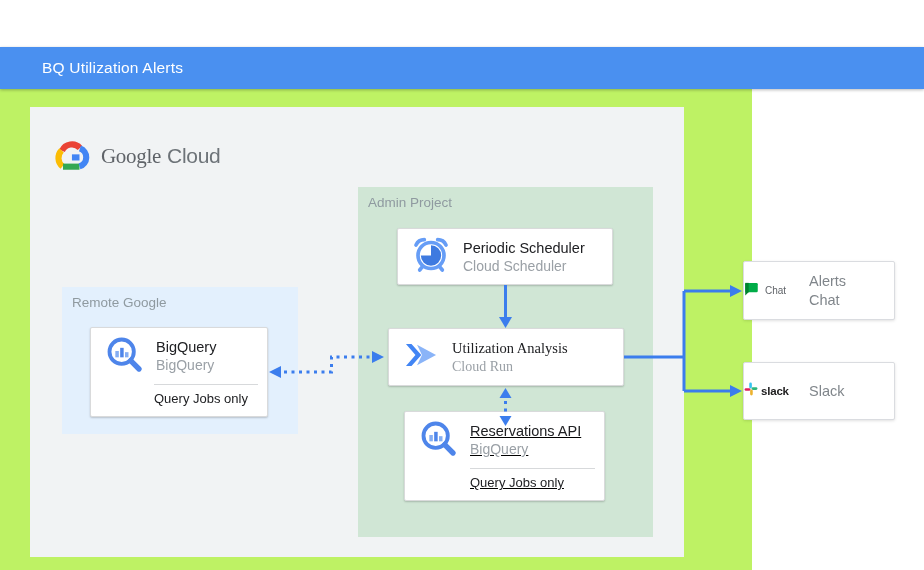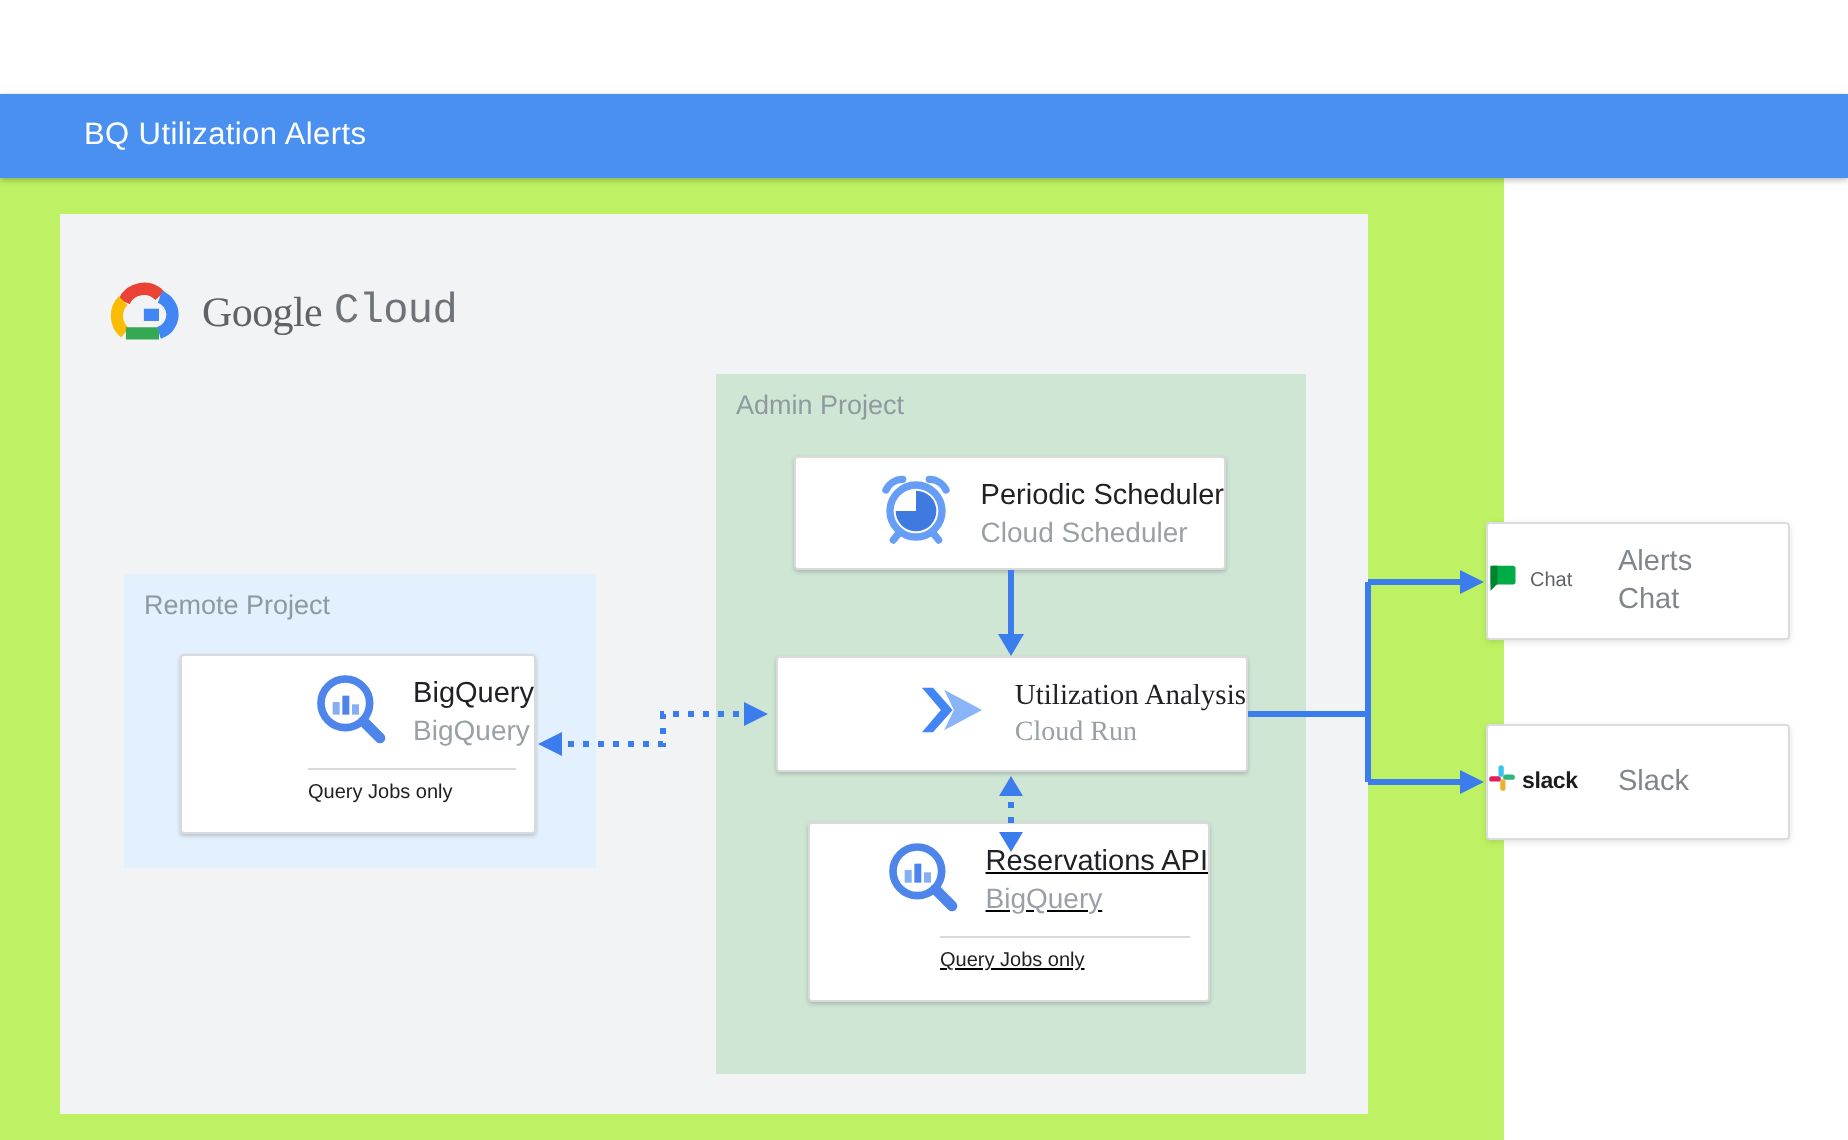--- a/index.html
+++ b/index.html
@@ -14,37 +14,37 @@
   .titlebar .title { color: #ffffff; font-size: 15.5px; letter-spacing: .2px; }
 
   
   .canvas { position: absolute; left: 30px; top: 60px; width: 654px; height: 450px;
     background: #f1f3f4; }
 
   
   .gcloud { position: absolute; left: 50px; top: 92px; display: flex; align-items: center; }
   .gcloud svg { display: block; }
   .gcloud .t1 { font-size: 21px; color: #5f6368; font-weight: 500; margin-left: 9px; letter-spacing: -.3px; font-family: Liberation Serif, serif; }
-  .gcloud .t2 { font-size: 21px; color: #6d7378; font-weight: 400; margin-left: 6px; letter-spacing: -.3px; font-family: Liberation Mono, monospace; }
+  .gcloud .t2 { font-size: 21px; color: #6d7378; font-weight: 400; margin-left: 6px; letter-spacing: -.3px; }
 
   
   .group { position: absolute; }
   .group-label { position: absolute; left: 10px; top: 8px; font-size: 13.5px; color: #8f9aa0; }
   .group.remote { left: 62px; top: 240px; width: 236px; height: 147px; background: #e3f0fd; }
   .group.admin  { left: 358px; top: 140px; width: 295px; height: 350px; background: #d0e6d5; }
 
   
   .card { position: absolute; background: #ffffff; border: 1px solid #d9dadb;
     border-radius: 2px; box-shadow: 0 1px 2px rgba(0,0,0,.20); }
-  .card .row { display: flex; align-items: center; padding-left: 13px; height: 56px; justify-content: flex-end; }
+  .card .row { display: flex; align-items: center; padding-left: 13px; height: 56px; }
   .card .row .txt { margin-left: 12px; }
   .card .name { font-size: 14.5px; color: #202124; }
   .card .sub  { font-size: 14px; color: #9aa0a6; margin-top: 2px; }
   .card .divider { border-top: 1px solid #d7d9db; margin-right: 9px; }
-  .card .note { font-size: 10px; color: #202124; padding-top: 6px; }
+  .card .note { font-size: 13px; color: #202124; padding-top: 6px; }
 
   .card.bigquery     { left: 90px;  top: 280px; width: 178px; height: 90px; }
   .card.bigquery .divider, .card.bigquery .note { margin-left: 63px; }
   .card.scheduler    { left: 397px; top: 181px; width: 216px; height: 57px; }
   .card.cloudrun     { left: 388px; top: 281px; width: 236px; height: 58px; font-family: Liberation Serif, serif; }
   .card.reservations { left: 404px; top: 364px; width: 201px; height: 90px; text-decoration: underline; }
   .card.reservations .divider, .card.reservations .note { margin-left: 65px; }
 
   
   .card.integration { border: 1px solid #dadce0; box-shadow: 0 1px 3px rgba(0,0,0,.12);
@@ -85,21 +85,21 @@
           <path d="M31.5 10 A10 10 0 0 1 31 29" stroke="#4285f4"></path>
           <path d="M23 19.5 L31 19.5" stroke="#4285f4"></path>
         </g>
       </svg>
     </span>
     <span class="t1">Google</span>
     <span class="t2">Cloud</span>
   </div>
 
   <div class="group remote">
-    <div class="group-label">Remote Project</div>
+    <div class="group-label">Remote Google</div>
   </div>
 
   <div class="group admin">
     <div class="group-label">Admin Project</div>
   </div>
 
   <div class="card bigquery">
     <div class="row">
       <span>
         <svg width="40" height="40" viewBox="0 0 24 24">

